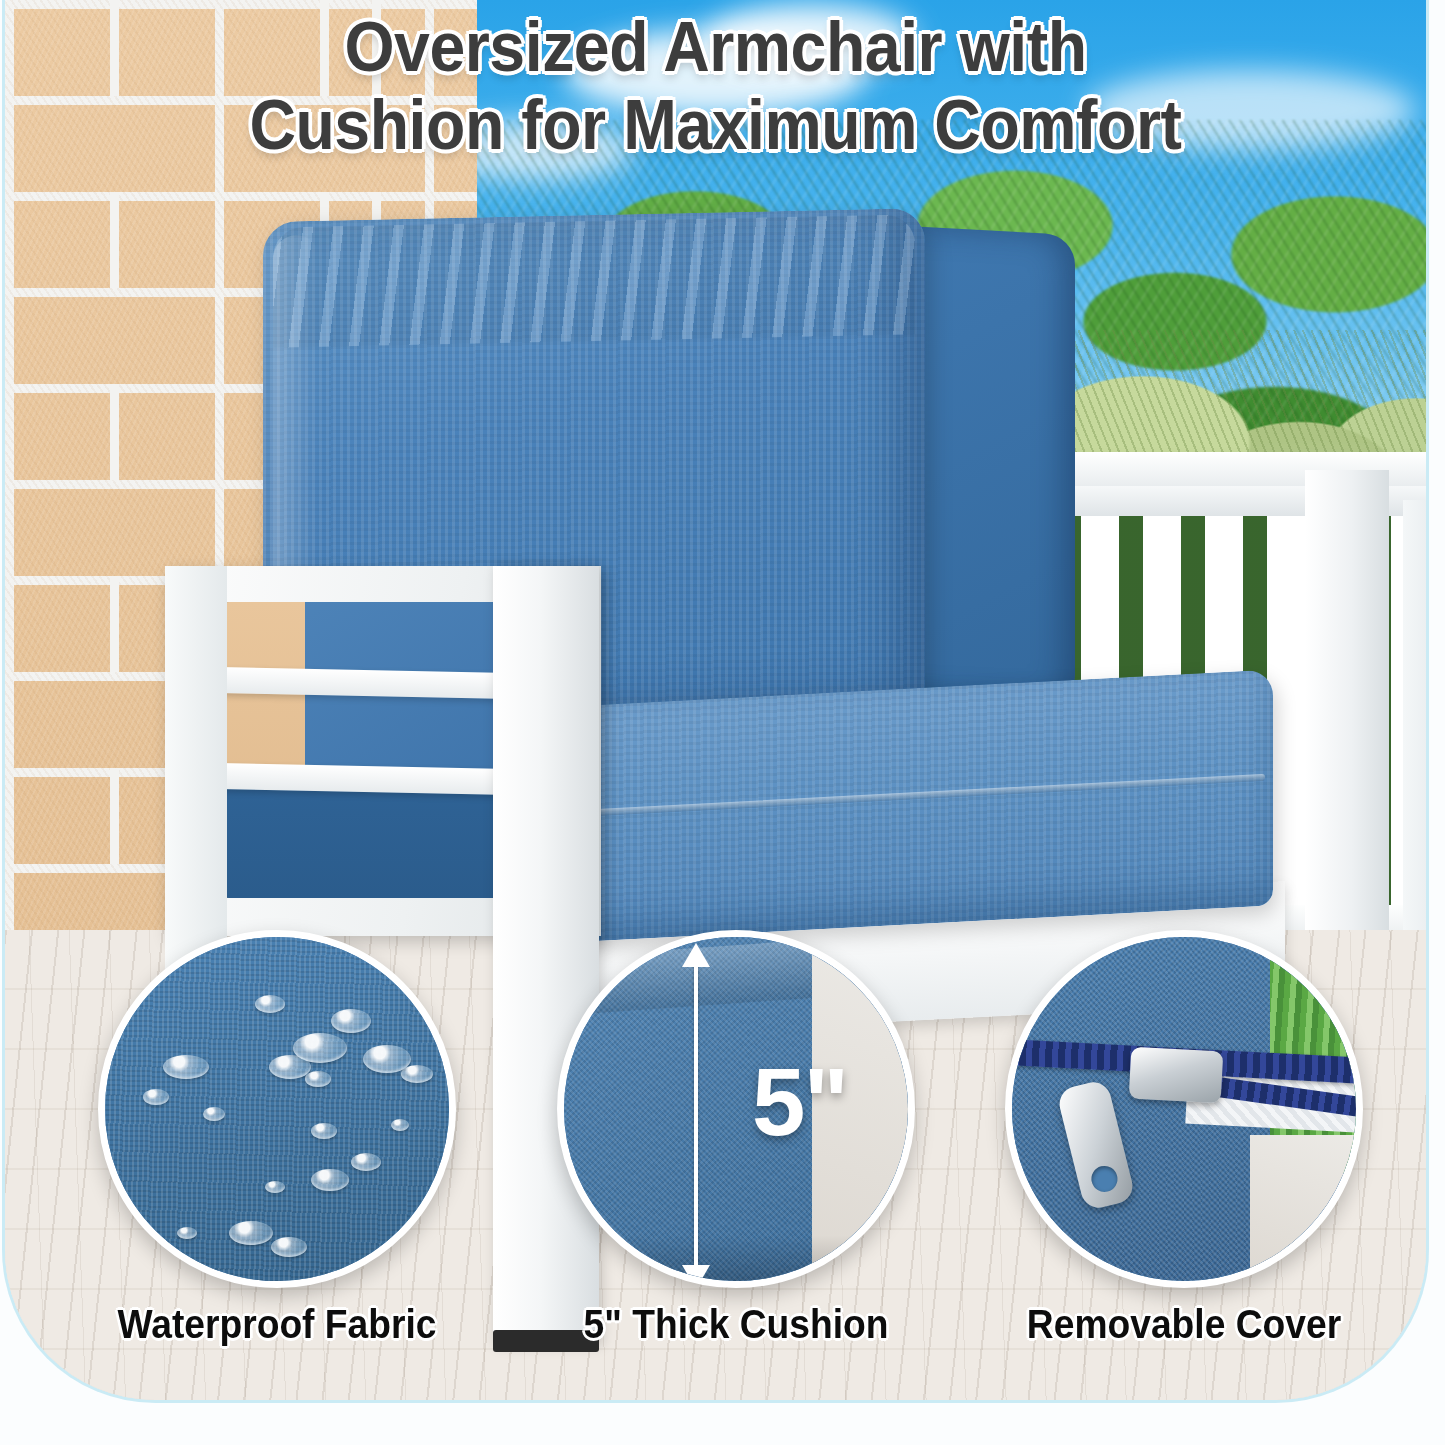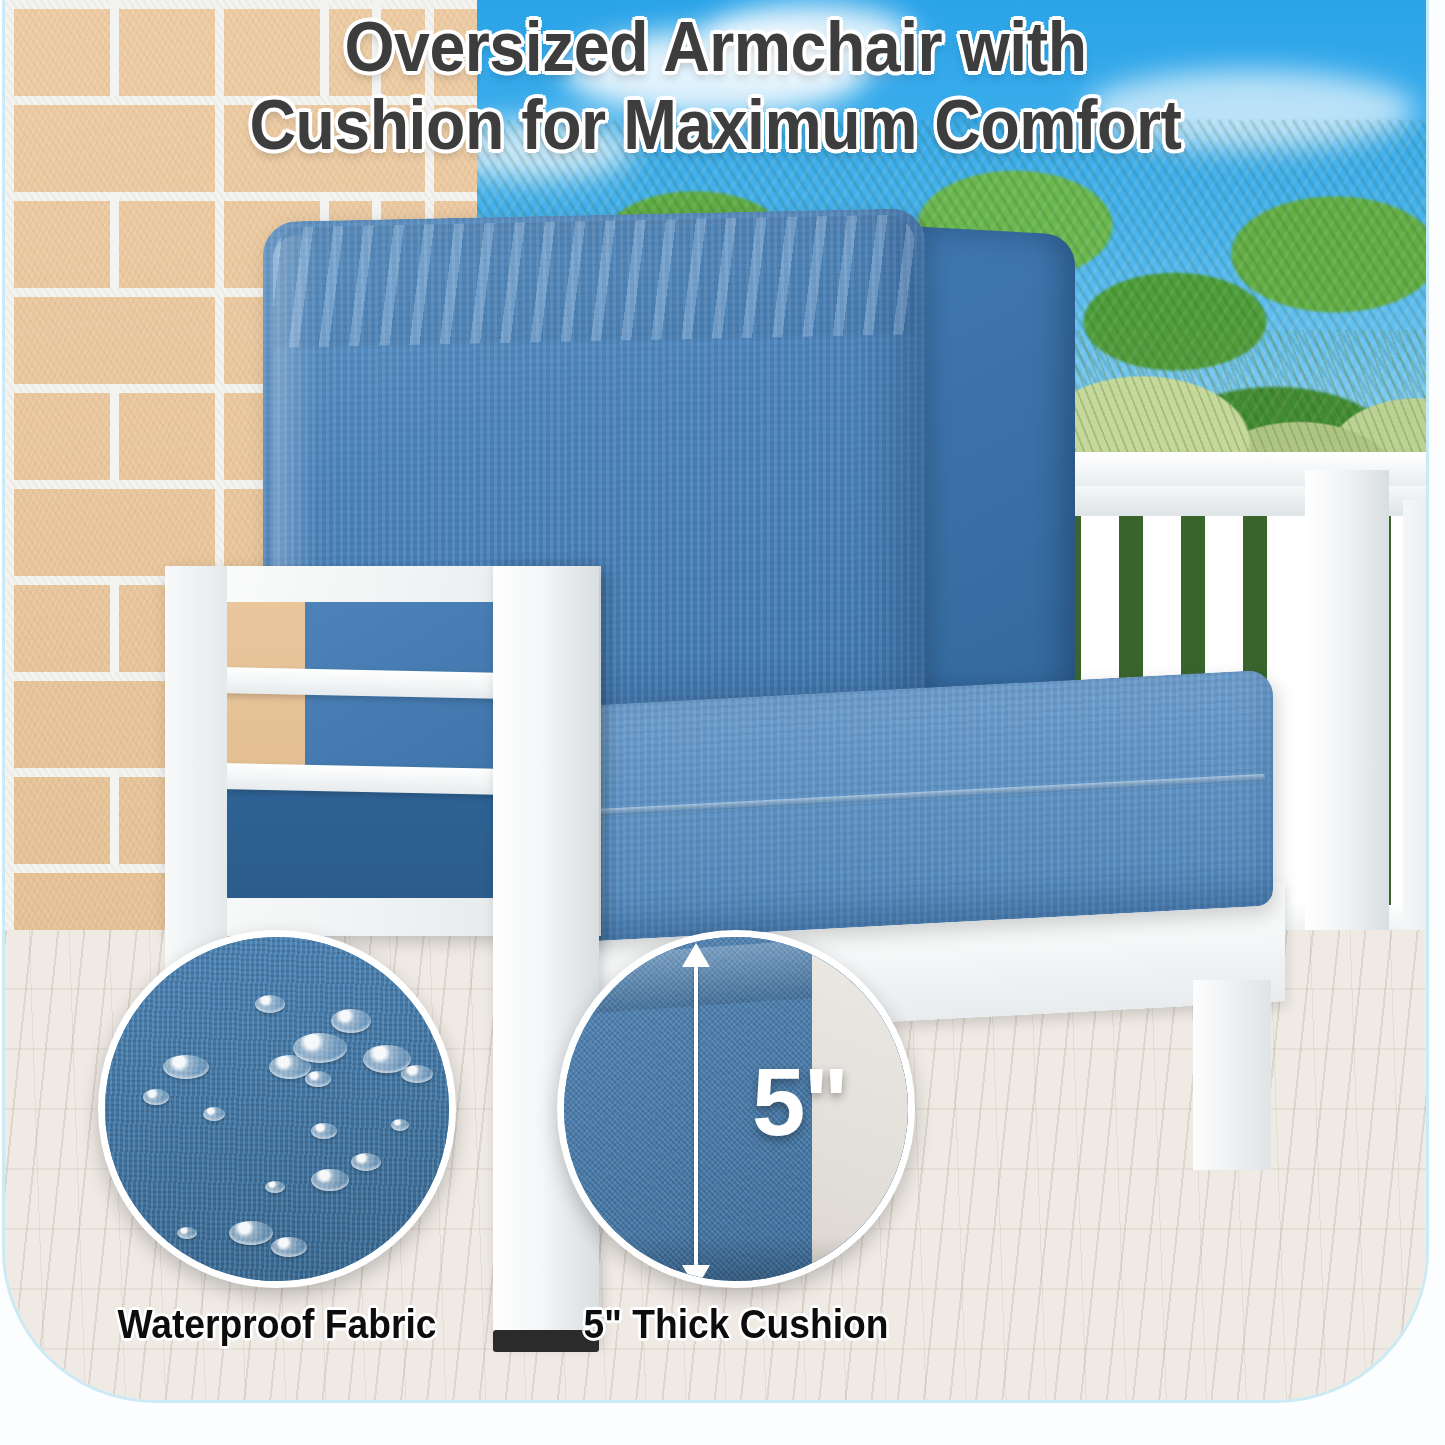--- a/index.html
+++ b/index.html
@@ -526,15 +526,29 @@
           <div class="fold"></div>
           <div class="floor-peek"></div>
           <div class="base-shadow"></div>
           <div class="dim-arrow"></div>
           <div class="dim-label">5"</div>
         </div>
       </div>
       <div class="caption">5" Thick Cushion</div>
     </div>
 
+    <div class="feature" id="feat-zip">
+      <div class="bubble">
+        <div class="fab-zip">
+          <div class="zip-greenery"></div>
+          <div class="zip-floorpeek"></div>
+          <div class="zip-foam"></div>
+          <div class="zip-tape"></div>
+          <div class="zip-tape2"></div>
+          <div class="zip-slider"></div>
+          <div class="zip-pull"></div>
+        </div>
+      </div>
+      <div class="caption">Removable Cover</div>
+    </div>
 
   </div>
 </div>
 
 </body></html>

